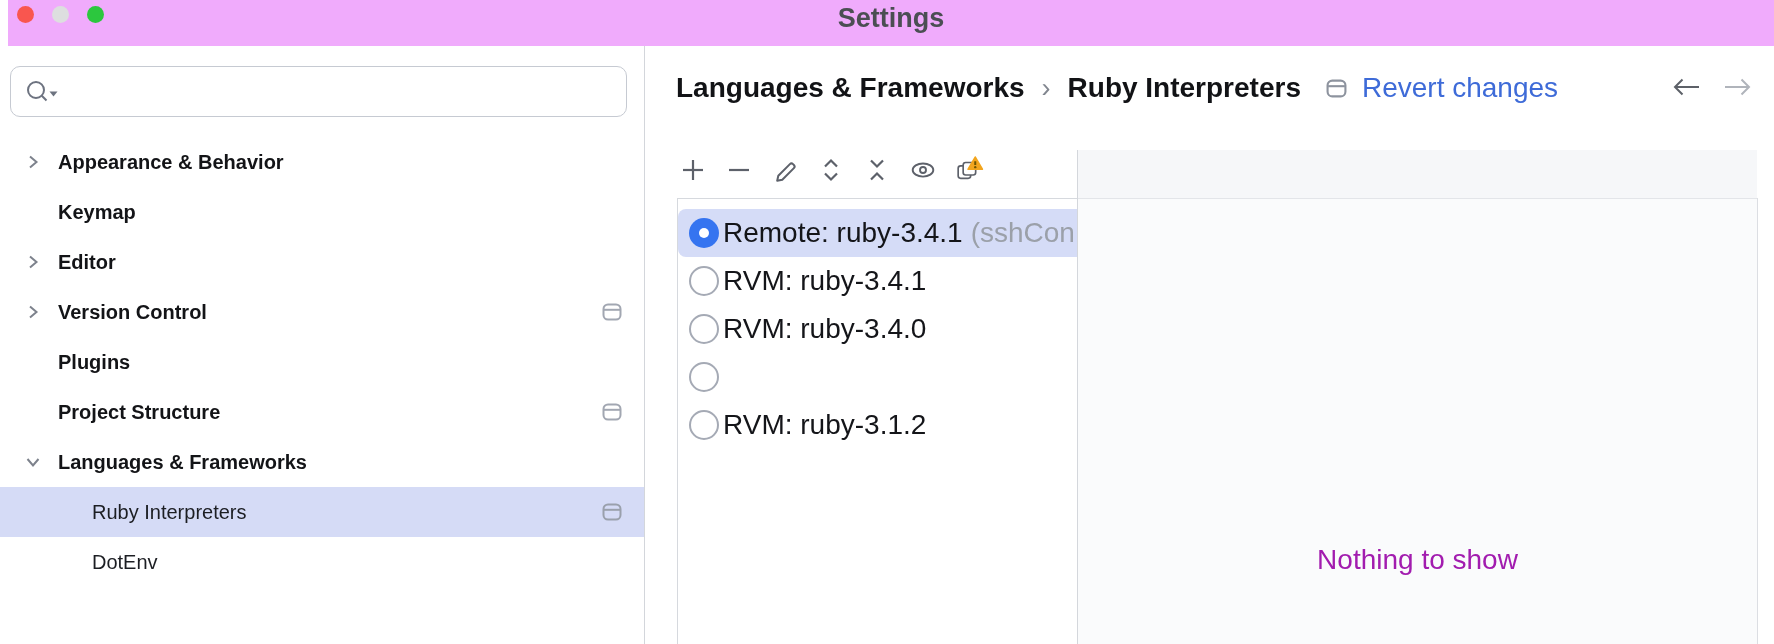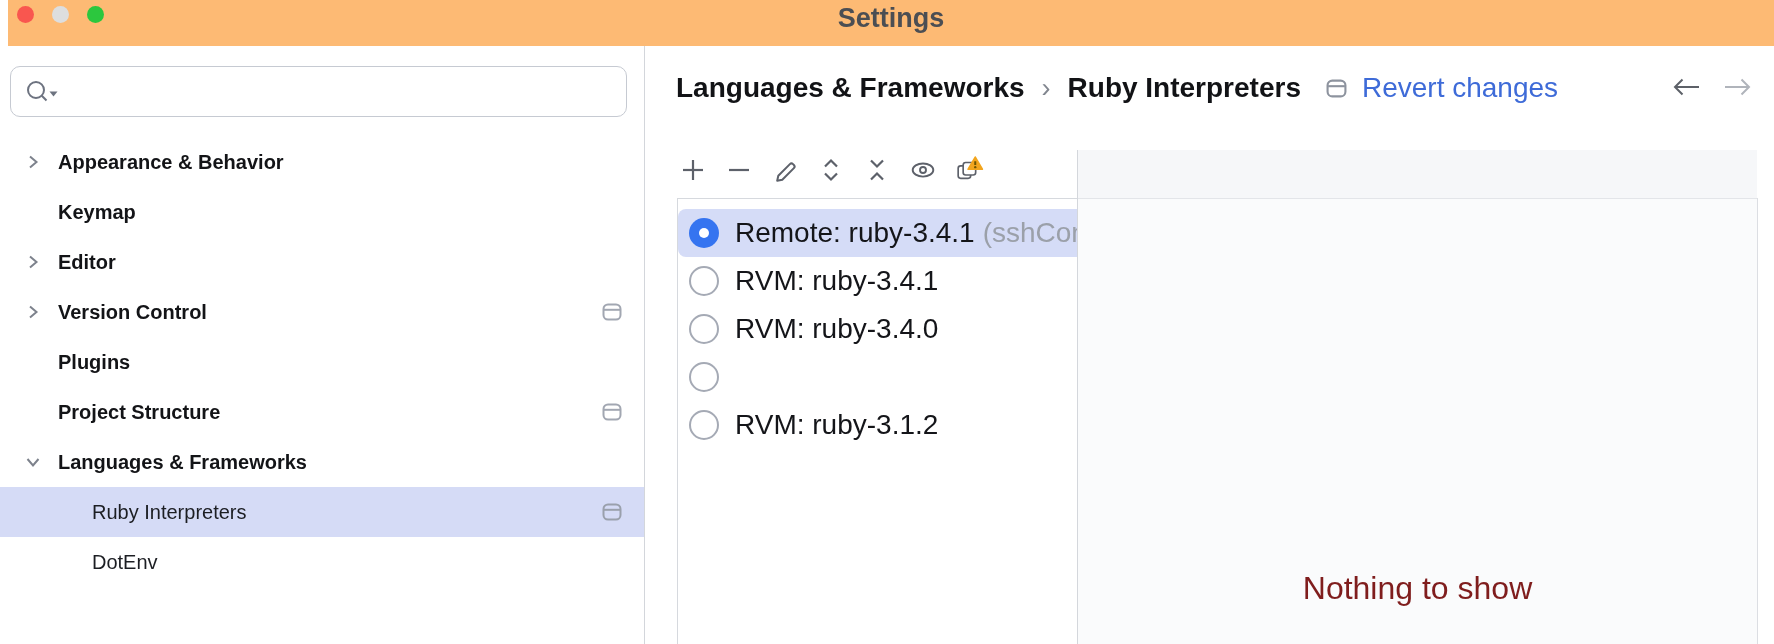--- a/index.html
+++ b/index.html
@@ -1,21 +1,21 @@
 <!DOCTYPE html>
 <html><head>
 <meta charset="utf-8">
 <style>
   * { margin:0; padding:0; box-sizing:border-box; }
   html,body { width:1774px; height:644px; overflow:hidden; background:#fff;
               font-family:"Liberation Sans", sans-serif; }
   .app { position:relative; width:1774px; height:644px; background:#fff; }
 
   
-  .titlebar { position:absolute; left:8px; top:0; right:0; height:46px; background:#fdba74;text-decoration:underline; }
+  .titlebar { position:absolute; left:8px; top:0; right:0; height:46px; background:#f0abfc;text-decoration:underline; }
   .lights { position:absolute; left:9px; top:6px; display:flex; gap:18px; }
   .light { width:17px; height:17px; border-radius:50%; }
   .light.close { background:#f9564f; }
   .light.min   { background:#dddedf; }
   .light.max   { background:#2cc73e; }
   .win-title { position:absolute; left:0; right:0; top:1px; text-align:center;
                font-size:27px; font-weight:700; color:#4b4e53; line-height:34px; }
 
   
   .sidebar { position:absolute; left:0; top:46px; width:644px; bottom:0; background:#fff; }
@@ -50,37 +50,37 @@
   .toolbar { position:absolute; top:106px; display:flex; gap:16px; align-items:center; }
   .toolbar.left { left:33px; }
   .toolbar.right { left:454px; }
   .tbtn { width:30px; height:36px; display:flex; align-items:center; justify-content:center;
           position:relative; cursor:pointer; }
 
   
   .strip-gray { position:absolute; left:433px; top:104px; width:679px; height:49px; background:#f6f7f9; }
   .detail { position:absolute; left:433px; top:153px; width:679px; bottom:0; background:#fafbfc; }
   .detail .empty { position:absolute; left:0; right:0; top:341px; text-align:center;
-                   font-size:32px; color:#7f1d1d; line-height:40px;margin-top:28px; }
+                   font-size:28px; color:#a21caf; line-height:40px; }
   .border-top-left  { position:absolute; left:32px;  top:152px; width:401px; height:1px; background:#d6d9de; }
   .border-top-right { position:absolute; left:433px; top:152px; width:680px; height:1px; background:#e3e5e9; }
   .border-left  { position:absolute; left:32px;   top:152px; width:1px; bottom:0; background:#d6d9de; }
   .border-right { position:absolute; left:1112px; top:152px; width:1px; bottom:0; background:#dcdee3; }
   .splitter { position:absolute; left:432px; top:104px; width:1px; bottom:0; background:#d4d7dc; }
 
   
   .ilist { position:absolute; left:33px; top:153px; width:399px; bottom:0; background:#fff; overflow:hidden; }
   .lrow { height:48px; display:flex; align-items:center; padding-left:11px; white-space:nowrap; cursor:pointer; }
   .lrow.selected { background:#d5dcf7; margin-top:10px; border-radius:8px 0 0 8px; }
   .radio { flex:0 0 auto; width:30px; height:30px; border-radius:50%;
            border:2px solid #a5aab5; background:#fff; position:relative; }
   .radio.checked { border:0; background:#3574f0; }
   .radio.checked::after { content:""; position:absolute; left:10px; top:10px; width:10px; height:10px;
                           border-radius:50%; background:#fff; }
-  .llabel { margin-left:16px; font-size:28px; color:#141519; }
+  .llabel { margin-left:4px; font-size:28px; color:#141519; }
   .lsuffix { margin-left:8px; font-size:28px; color:#9ba0a9; }
 
   svg { display:block; }
 </style>
 </head>
 <body>
 
 <div class="app">
 
   <div class="titlebar">

